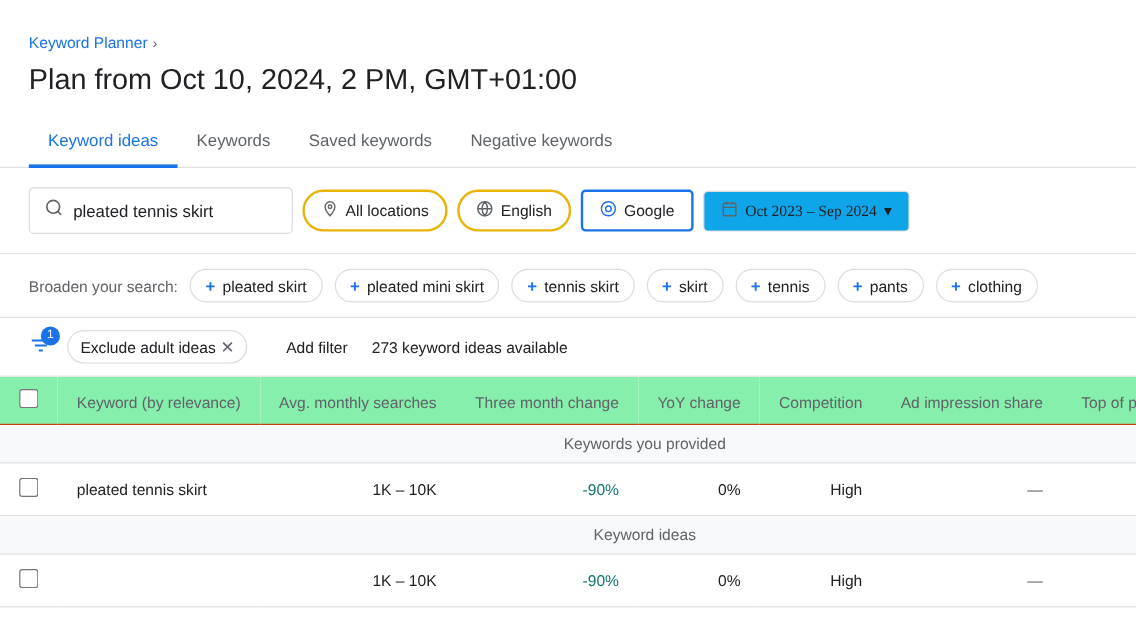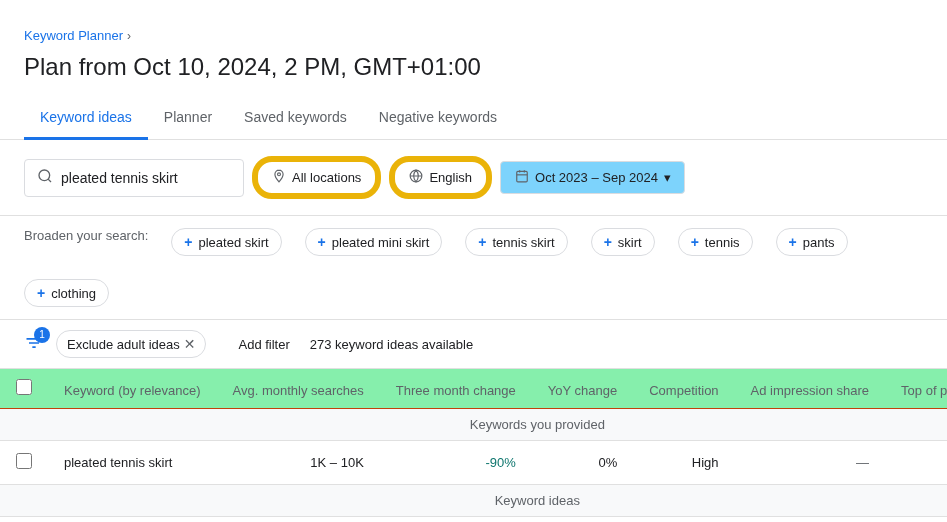--- a/index.html
+++ b/index.html
@@ -87,21 +87,21 @@
       outline: none;
       font-size: 14px;
       color: #202124;
       width: 100%;
       background: transparent;
     }
 
     .filter-pill {
       display: flex;
       align-items: center;
-      border: 6px solid #eab308;
+      border: 2px solid #eab308;
       border-radius: 20px;
       padding: 7px 14px;
       font-size: 13px;
       color: #202124;
       gap: 6px;
       cursor: pointer;
       background: #fff;
       white-space: nowrap;
     }
 
@@ -122,29 +122,31 @@
     .date-pill {
       display: flex;
       align-items: center;
       border: 1px solid #dadce0;
       border-radius: 4px;
       padding: 7px 14px;
       font-size: 13px;
       color: #202124;
       gap: 6px;
       cursor: pointer;
-      background: #7dd3fc;
-      white-space: nowrap;
+      background: #0ea5e9;
+      white-space: nowrap;
+      font-family: Liberation Serif, serif;
     }
 
     
     .broaden-bar {
       display: flex;
+      align-items: center;
       padding: 12px 24px;
-      gap: 23px;
+      gap: 10px;
       flex-wrap: wrap;
       border-bottom: 1px solid #e0e0e0;
       background: #fff;
     }
     .broaden-label {
       font-size: 13px;
       color: #5f6368;
       white-space: nowrap;
     }
     .broaden-chip {
@@ -279,21 +281,21 @@
   <a href="#">
     <span>Keyword Planner</span>
     <span class="chevron-right">›</span>
   </a>
 </div>
 
 <div class="page-title">Plan from Oct 10, 2024, 2 PM, GMT+01:00</div>
 
 <div class="tabs">
   <div class="tab active">Keyword ideas</div>
-  <div class="tab">Planner</div>
+  <div class="tab">Keywords</div>
   <div class="tab">Saved keywords</div>
   <div class="tab">Negative keywords</div>
 </div>
 
 <div class="filters-bar">
 
   <div class="search-box">
     <span class="search-icon-svg">
       <svg width="16" height="16" viewBox="0 0 24 24" fill="none" stroke="#5f6368" stroke-width="2">
         <circle cx="11" cy="11" r="8"></circle>
@@ -316,20 +318,29 @@
   <div class="filter-pill">
     <span>
       <svg width="14" height="14" viewBox="0 0 24 24" fill="none" stroke="#5f6368" stroke-width="2">
         <path d="M12 2a10 10 0 1 0 0 20A10 10 0 0 0 12 2z"></path>
         <path d="M2 12h20M12 2a15.3 15.3 0 0 1 4 10 15.3 15.3 0 0 1-4 10 15.3 15.3 0 0 1-4-10 15.3 15.3 0 0 1 4-10z"></path>
       </svg>
     </span>
     <span>English</span>
   </div>
 
+  <div class="google-pill">
+    <span>
+      <svg width="14" height="14" viewBox="0 0 24 24" fill="none" stroke="#1a73e8" stroke-width="2">
+        <circle cx="12" cy="12" r="10"></circle>
+        <circle cx="12" cy="12" r="4"></circle>
+      </svg>
+    </span>
+    <span>Google</span>
+  </div>
 
   <div class="date-pill">
     <span>
       <svg width="14" height="14" viewBox="0 0 24 24" fill="none" stroke="#5f6368" stroke-width="2">
         <rect x="3" y="4" width="18" height="18" rx="2" ry="2"></rect>
         <line x1="16" y1="2" x2="16" y2="6"></line>
         <line x1="8" y1="2" x2="8" y2="6"></line>
         <line x1="3" y1="10" x2="21" y2="10"></line>
       </svg>
     </span>

